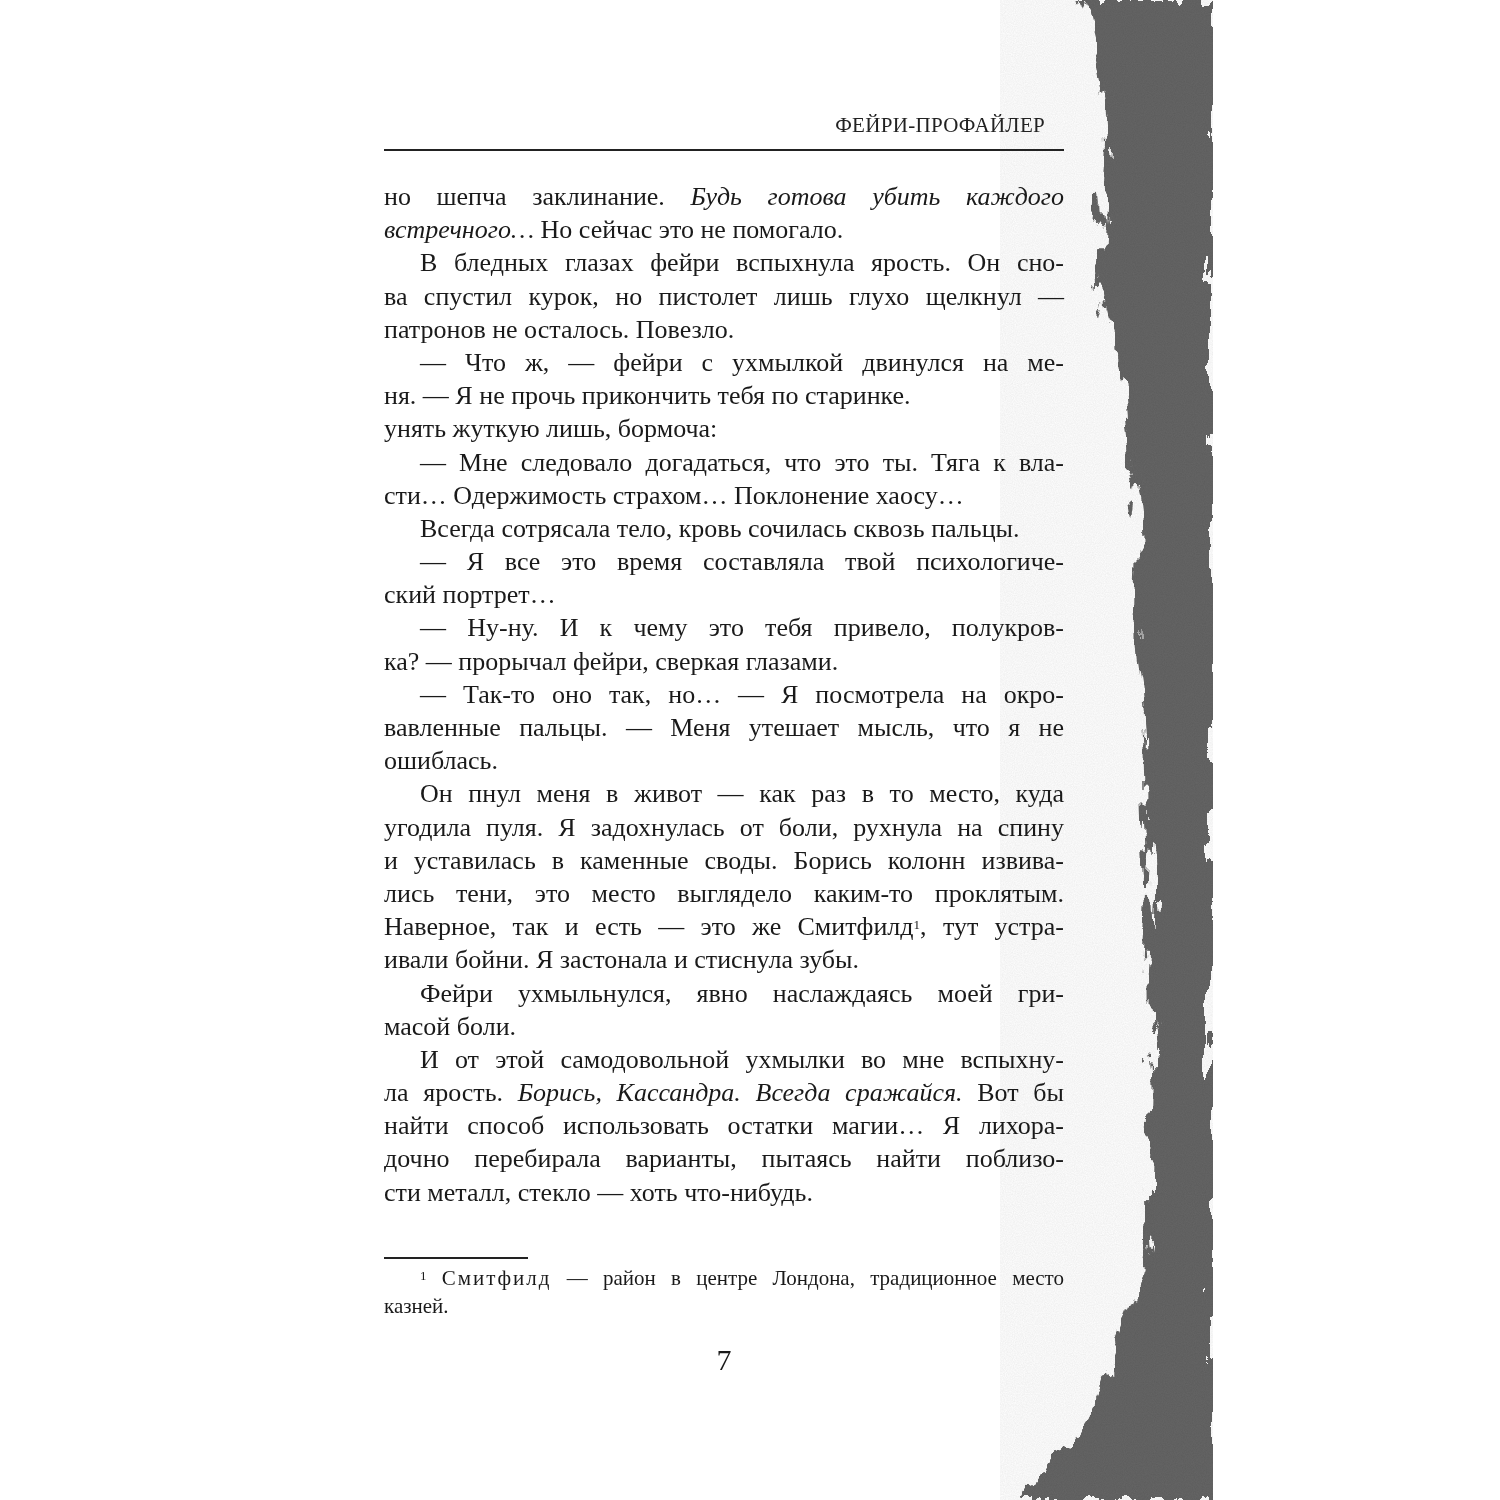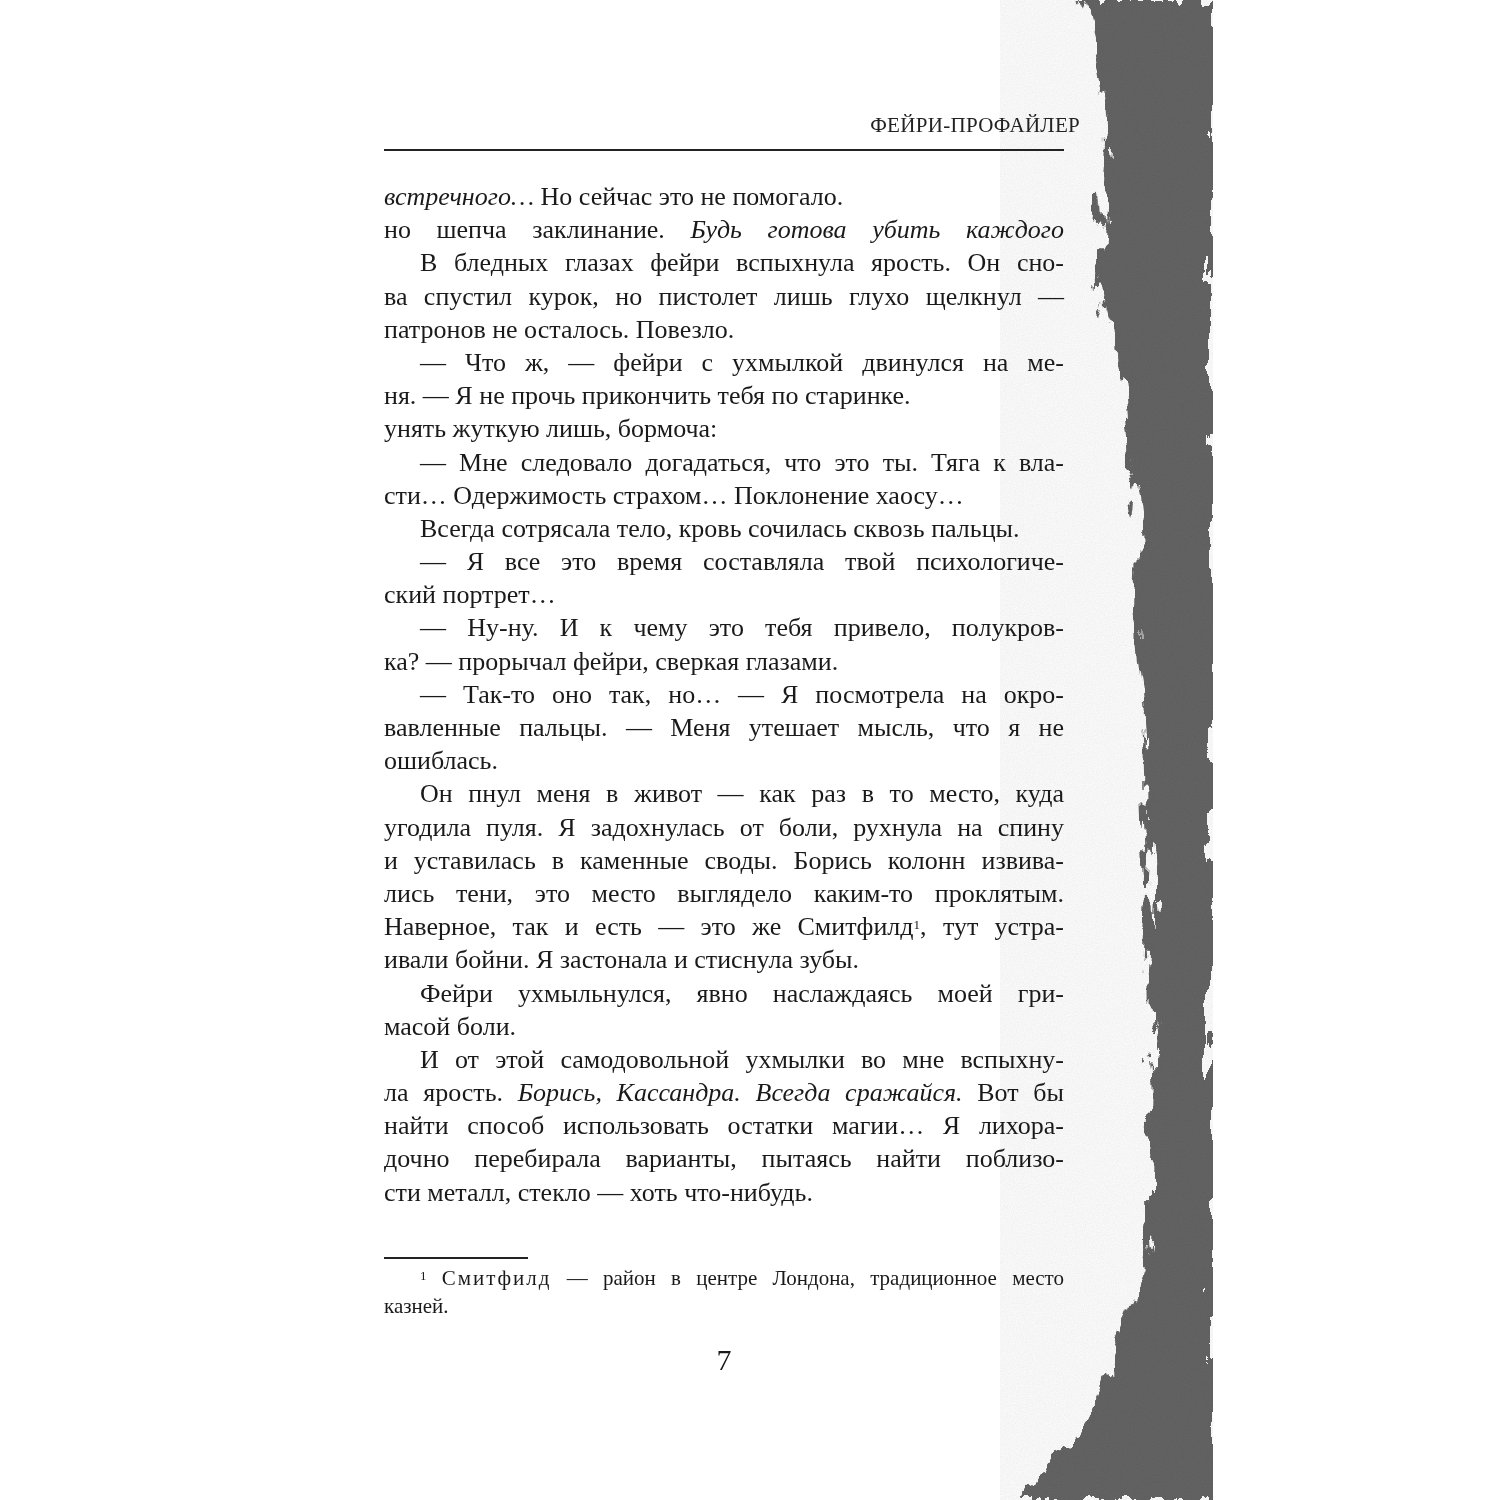--- a/index.html
+++ b/index.html
@@ -1,19 +1,19 @@
 <!DOCTYPE html>
 <html><head>
   <meta charset="utf-8">
   <style>
     html, body { margin:0; padding:0; background:#ffffff; }
     body { width:1500px; height:1500px; position:relative; overflow:hidden;
       font-family:"Liberation Serif","DejaVu Serif",serif; color:#1a1a1a; }
     .edge { position:absolute; top:0; left:1000px; width:213px; height:1500px; }
-    .header { position:absolute; left:400px; top:113px; width:680px; text-align:right;
+    .header { position:absolute; left:365px; top:113px; width:680px; text-align:right;
       font-size:21px; letter-spacing:0.3px; color:#222; font-stretch:condensed; }
     .header-rule { position:absolute; left:384px; top:149px; width:680px; height:2px; background:#222; }
     .body-text { position:absolute; left:384px; top:180px; width:680px;
       font-size:26px; line-height:33.2px; }
     .line { white-space:nowrap; display:block; text-align:justify; text-align-last:justify; height:33.2px; }
     .line.last { text-align-last:left; }
     .line.indent { padding-left:36px; }
     .it { font-style:italic; }
     sup { font-size:13px; vertical-align:top; position:relative; top:-2px; }
     .fn-rule { position:absolute; left:384px; top:1257px; width:144px; height:2px; background:#222; }
@@ -40,22 +40,22 @@
   <path filter="url(#rough)" fill="#5c5c5c" d="M213,0 L80,0 C95,60 110,110 105,170 C100,230 90,280 110,330 C125,380 120,440 135,500
        C145,560 130,620 140,680 C150,740 145,800 150,860 C155,920 140,980 150,1040
        C160,1100 145,1160 150,1220 C155,1270 120,1330 100,1390 C80,1440 30,1480 20,1500 L213,1500 Z"></path>
   <rect x="0" y="0" width="213" height="1500" filter="url(#grain)" opacity="0.5"></rect>
 </svg>
 
 <div class="header">ФЕЙРИ-ПРОФАЙЛЕР</div>
 <div class="header-rule"></div>
 
 <div class="body-text" id="body">
+    <span class="line"><span>но шепча заклинание. </span><span class="it">Будь готова убить каждого</span></span>
     <span class="line last"><span class="it">встречного…</span><span> Но сейчас это не помогало.</span></span>
-    <span class="line"><span>но шепча заклинание. </span><span class="it">Будь готова убить каждого</span></span>
     <span class="line indent"><span>В бледных глазах фейри вспыхнула ярость. Он сно-</span></span>
     <span class="line"><span>ва спустил курок, но пистолет лишь глухо щелкнул —</span></span>
     <span class="line last"><span>патронов не осталось. Повезло.</span></span>
     <span class="line indent"><span>— Что ж, — фейри с ухмылкой двинулся на ме-</span></span>
     <span class="line last"><span>ня. — Я не прочь прикончить тебя по старинке.</span></span>
     <span class="line last"><span>унять жуткую лишь, бормоча:</span></span>
     <span class="line indent"><span>— Мне следовало догадаться, что это ты. Тяга к вла-</span></span>
     <span class="line last"><span>сти… Одержимость страхом… Поклонение хаосу…</span></span>
     <span class="line indent last"><span>Всегда сотрясала тело, кровь сочилась сквозь пальцы.</span></span>
     <span class="line indent"><span>— Я все это время составляла твой психологиче-</span></span>

